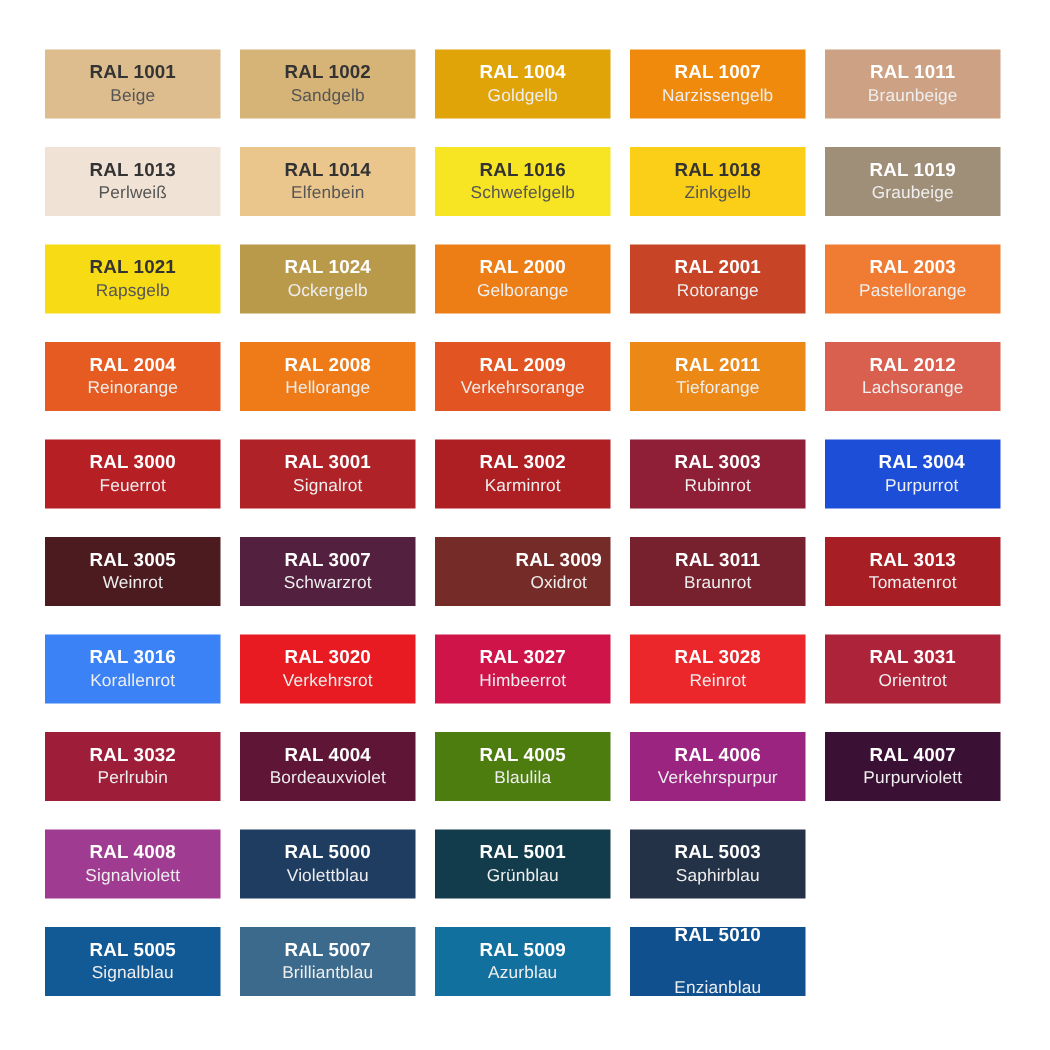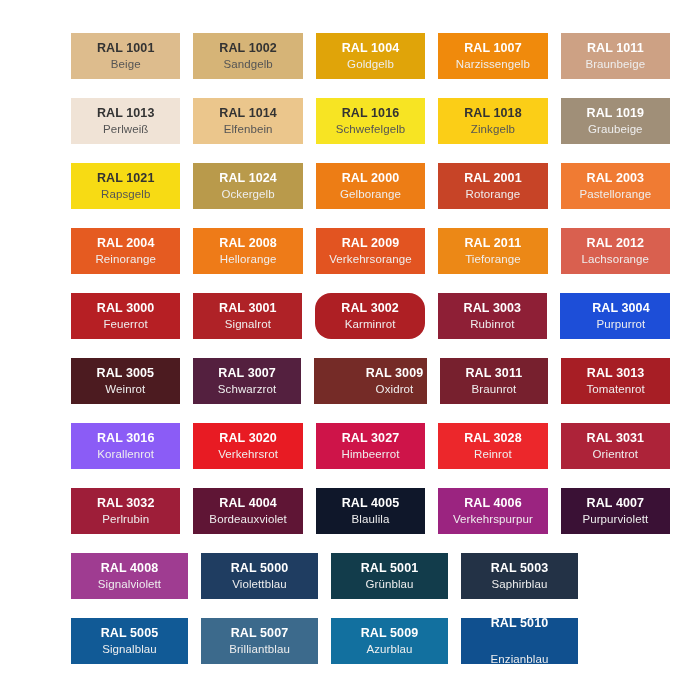--- a/index.html
+++ b/index.html
@@ -20,21 +20,20 @@
     padding: 33px 30px 32px 30px;
     display: flex;
     flex-direction: column;
     justify-content: flex-start;
   }
   .ral-row {
     display: flex;
     flex-direction: row;
     height: 46px;
     margin-bottom: 19px;
-    margin-left: 41px;
   }
   .ral-row:last-child { margin-bottom: 0; }
   .ral-card {
     width: 117px;
     height: 46px;
     margin-right: 13px;
     box-sizing: border-box;
     display: flex;
     flex-direction: column;
     align-items: center;
@@ -155,21 +154,21 @@
     </div>
     <div class="ral-row">
       <div class="ral-card text-light" style="background-color: rgb(182, 31, 36);">
         <div class="ral-code">RAL 3000</div>
         <div class="ral-name">Feuerrot</div>
       </div>
       <div class="ral-card text-light" style="background-color: rgb(175, 34, 39);">
         <div class="ral-code">RAL 3001</div>
         <div class="ral-name">Signalrot</div>
       </div>
-      <div class="ral-card text-light" style="background-color: rgb(174, 31, 36); border-radius: 16px;">
+      <div class="ral-card text-light" style="background-color: rgb(174, 31, 36);">
         <div class="ral-code">RAL 3002</div>
         <div class="ral-name">Karminrot</div>
       </div>
       <div class="ral-card text-light" style="background-color: rgb(142, 31, 54);">
         <div class="ral-code">RAL 3003</div>
         <div class="ral-name">Rubinrot</div>
       </div>
       <div class="ral-card text-light" style="background-color: #1d4ed8; padding-left: 12px;">
         <div class="ral-code">RAL 3004</div>
         <div class="ral-name">Purpurrot</div>
@@ -191,21 +190,21 @@
       <div class="ral-card text-light" style="background-color: rgb(119, 32, 46);">
         <div class="ral-code">RAL 3011</div>
         <div class="ral-name">Braunrot</div>
       </div>
       <div class="ral-card text-light" style="background-color: rgb(167, 30, 37);">
         <div class="ral-code">RAL 3013</div>
         <div class="ral-name">Tomatenrot</div>
       </div>
     </div>
     <div class="ral-row">
-      <div class="ral-card text-light" style="background-color: #8b5cf6;">
+      <div class="ral-card text-light" style="background-color: #3b82f6;">
         <div class="ral-code">RAL 3016</div>
         <div class="ral-name">Korallenrot</div>
       </div>
       <div class="ral-card text-light" style="background-color: rgb(232, 27, 35);">
         <div class="ral-code">RAL 3020</div>
         <div class="ral-name">Verkehrsrot</div>
       </div>
       <div class="ral-card text-light" style="background-color: rgb(206, 20, 73);">
         <div class="ral-code">RAL 3027</div>
         <div class="ral-name">Himbeerrot</div>
@@ -221,21 +220,21 @@
     </div>
     <div class="ral-row">
       <div class="ral-card text-light" style="background-color: rgb(158, 30, 57);">
         <div class="ral-code">RAL 3032</div>
         <div class="ral-name">Perlrubin</div>
       </div>
       <div class="ral-card text-light" style="background-color: rgb(95, 21, 53);">
         <div class="ral-code">RAL 4004</div>
         <div class="ral-name">Bordeauxviolet</div>
       </div>
-      <div class="ral-card text-light" style="background-color: #0f172a;">
+      <div class="ral-card text-light" style="background-color: #4d7c0f;">
         <div class="ral-code">RAL 4005</div>
         <div class="ral-name">Blaulila</div>
       </div>
       <div class="ral-card text-light" style="background-color: rgb(155, 36, 128);">
         <div class="ral-code">RAL 4006</div>
         <div class="ral-name">Verkehrspurpur</div>
       </div>
       <div class="ral-card text-light" style="background-color: rgb(58, 17, 53);">
         <div class="ral-code">RAL 4007</div>
         <div class="ral-name">Purpurviolett</div>

